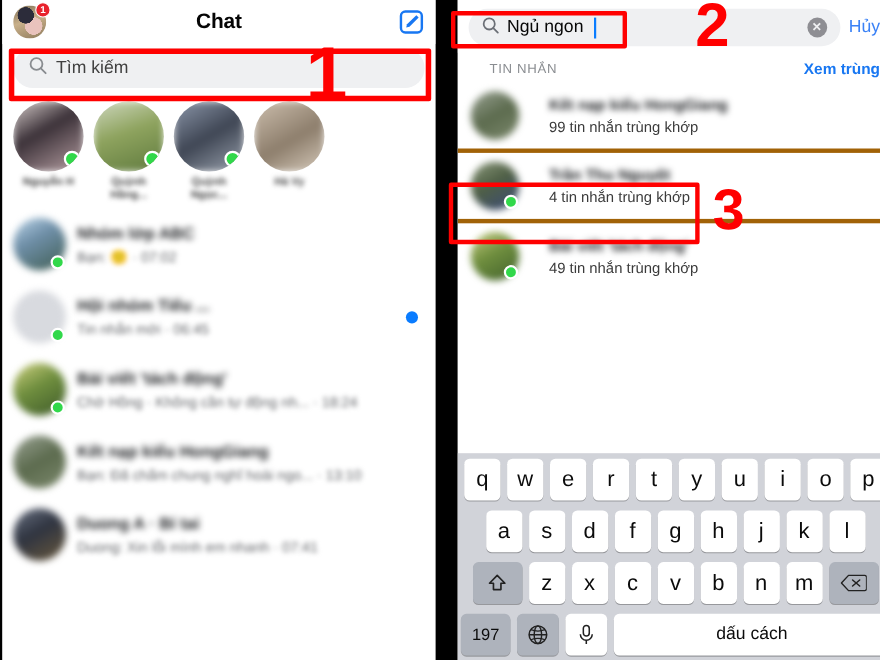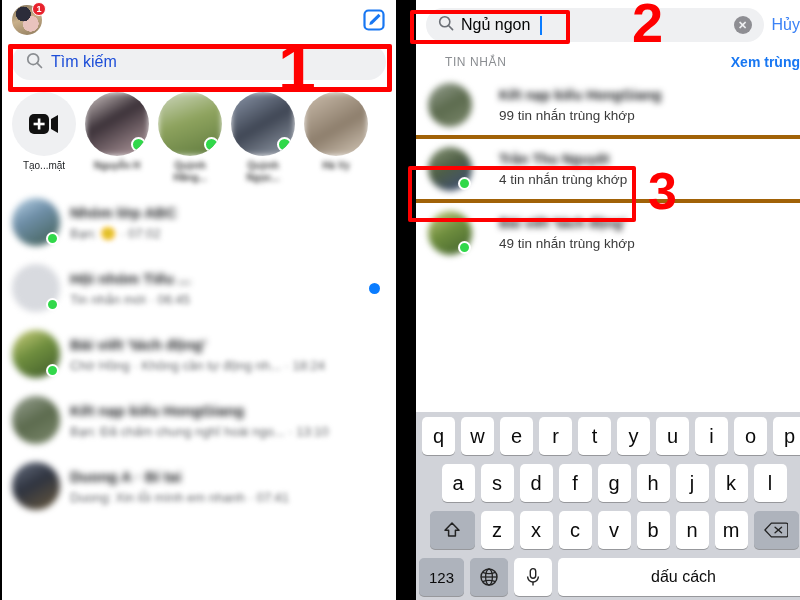--- a/index.html
+++ b/index.html
@@ -45,21 +45,21 @@
   }
   .compose-icon { margin-left: auto; width: 24px; height: 24px; position: relative; z-index: 2; }
 
   
   .lsearch-zone { padding: 4px 10px 6px; }
   .searchbar {
     height: 36px; border-radius: 18px; background: #eff0f2;
     display: flex; align-items: center; padding: 0 14px; gap: 8px;
   }
   .searchbar .mag { flex: 0 0 auto; }
-  .search-placeholder { font-size: 16px; color: #1d4ed8; }
+  .search-placeholder { font-size: 16px; color: #404040; }
 
   
   .stories { display: flex; gap: 9px; padding: 6px 10px 4px; }
   .story { width: 64px; flex: 0 0 auto; text-align: center; }
   .story-circle {
     width: 64px; height: 64px; border-radius: 50%;
     position: relative; overflow: hidden;
   }
   .story-create { background: #eff0f2; display:flex; align-items:center; justify-content:center; }
   .story-label { font-size: 10px; color: #1c1e21; margin-top: 4px; line-height: 1.15; }
@@ -150,20 +150,21 @@
 
 <div class="stage">
 
   <div class="panel panel-left">
 
     <div class="lheader">
       <div class="avatar-wrap">
         <div class="avatar-img"></div>
         <div class="avatar-badge">1</div>
       </div>
+      <div class="lheader-title">Chat</div>
       <div class="compose-icon">
         <svg width="24" height="24" viewBox="0 0 24 24" fill="none">
           <rect x="2.5" y="2.5" width="19" height="19" rx="4" stroke="#1877f2" stroke-width="2.2"></rect>
           <path d="M16.5 5.8 L18.6 7.9 L10.2 16.3 L7.3 17.0 L8.0 14.1 Z" fill="#1877f2"></path>
         </svg>
       </div>
     </div>
 
     <div class="lsearch-zone">
       <div class="searchbar">
@@ -171,31 +172,20 @@
           <svg width="17" height="17" viewBox="0 0 18 18" fill="none">
             <circle cx="7.6" cy="7.6" r="5.7" stroke="#8a8d91" stroke-width="1.8"></circle>
             <line x1="11.8" y1="11.8" x2="16.4" y2="16.4" stroke="#8a8d91" stroke-width="1.8" stroke-linecap="round"></line>
           </svg>
         </span>
         <span class="search-placeholder">Tìm kiếm</span>
       </div>
     </div>
 
     <div class="stories">
-      <div class="story">
-        <div class="story-circle story-create">
-          <svg width="30" height="22" viewBox="0 0 30 22">
-            <rect x="0" y="1" width="20" height="20" rx="5" fill="#111"></rect>
-            <path d="M22 6 L29 2 L29 20 L22 16 Z" fill="#111"></path>
-            <rect x="8.8" y="5.5" width="2.6" height="11" fill="#fff"></rect>
-            <rect x="4.6" y="9.7" width="11" height="2.6" fill="#fff"></rect>
-          </svg>
-        </div>
-        <div class="story-label">Tạo...mặt</div>
-      </div>
 
       <div class="story">
         <div class="story-circle">
           <div class="ph1" style="width:100%;height:100%;"></div>
           <div class="online-dot-story"></div>
         </div>
         <div class="story-label blur-label">Nguyễn H</div>
       </div>
 
       <div class="story">
@@ -382,21 +372,21 @@
         <div class="key dark del">
           <svg width="24" height="18" viewBox="0 0 26 18" fill="none">
             <path d="M8 1.5 H24 A1.8 1.8 0 0 1 25.8 3.3 V14.7 A1.8 1.8 0 0 1 24 16.5 H8 L1 9 Z" stroke="#222" stroke-width="1.4" fill="none" stroke-linejoin="round"></path>
             <line x1="12" y1="6" x2="19" y2="12" stroke="#222" stroke-width="1.5" stroke-linecap="round"></line>
             <line x1="19" y1="6" x2="12" y2="12" stroke="#222" stroke-width="1.5" stroke-linecap="round"></line>
           </svg>
         </div>
       </div>
 
       <div class="krow">
-        <div class="key dark num">123</div>
+        <div class="key dark num">197</div>
         <div class="key dark globe">
           <svg width="20" height="20" viewBox="0 0 20 20" fill="none">
             <circle cx="10" cy="10" r="8" stroke="#222" stroke-width="1.4"></circle>
             <ellipse cx="10" cy="10" rx="3.4" ry="8" stroke="#222" stroke-width="1.3"></ellipse>
             <line x1="2" y1="10" x2="18" y2="10" stroke="#222" stroke-width="1.3"></line>
             <path d="M3.6 5.4 Q10 8 16.4 5.4" stroke="#222" stroke-width="1.2" fill="none"></path>
             <path d="M3.6 14.6 Q10 12 16.4 14.6" stroke="#222" stroke-width="1.2" fill="none"></path>
           </svg>
         </div>
         <div class="key mic">

